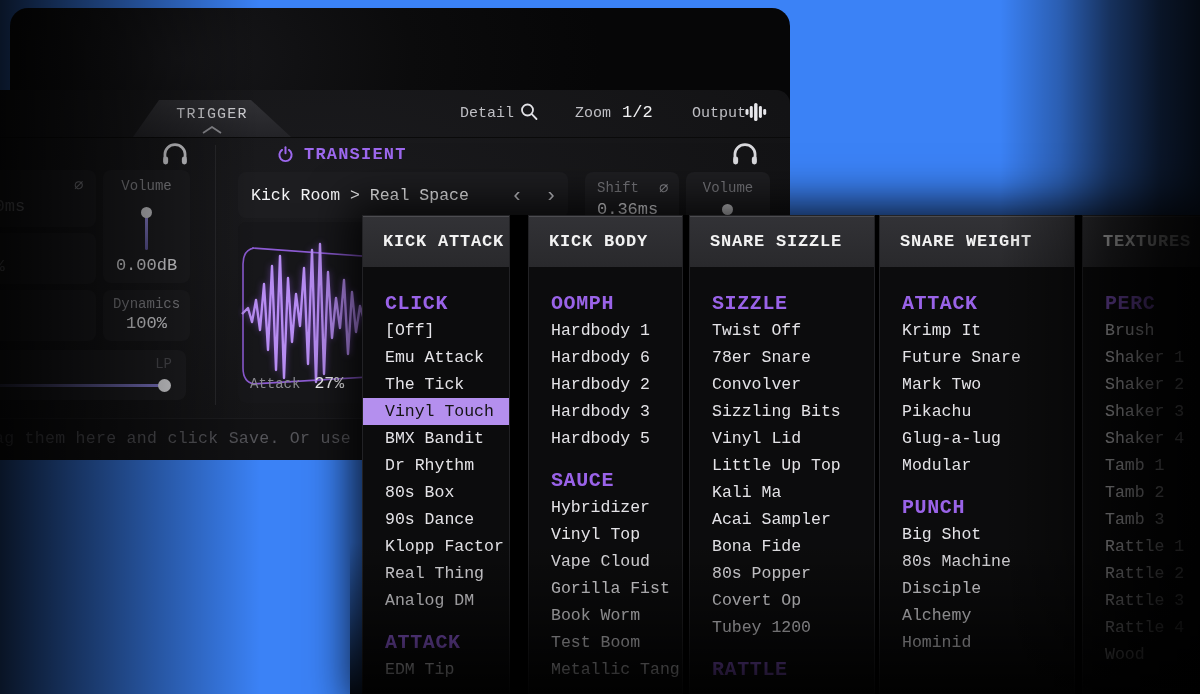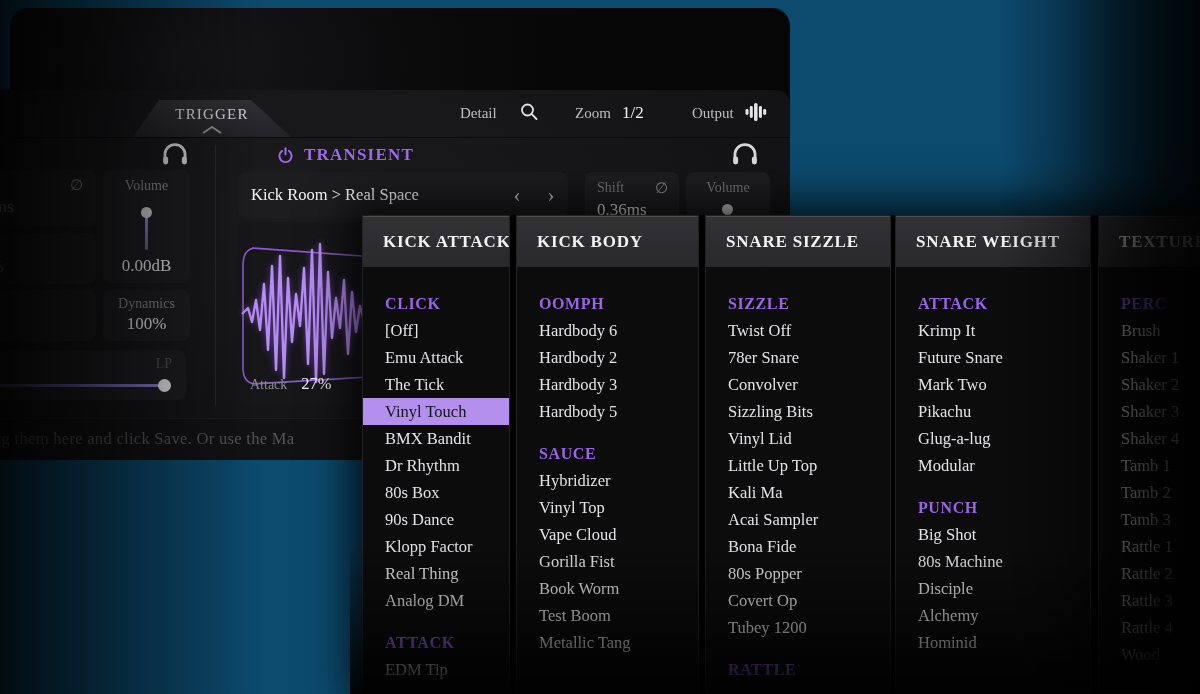--- a/index.html
+++ b/index.html
@@ -1,17 +1,17 @@
 <!DOCTYPE html>
 <html><head>
 <meta charset="utf-8">
 <style>
   html,body{margin:0;padding:0;background:#000;}
-  #stage{position:relative;width:1200px;height:694px;background:#0c4a6e;overflow:hidden;
-         font-family:Liberation Serif, serif;-webkit-font-smoothing:antialiased;}
+  #stage{position:relative;width:1200px;height:694px;background:#3b82f6;overflow:hidden;
+         font-family:Liberation Mono, monospace;-webkit-font-smoothing:antialiased;}
 
   
   .backdrop{position:absolute;left:10px;top:8px;width:780px;height:430px;border-radius:18px;
     background:radial-gradient(420px 260px at 22% 12%,#17171a 0%,#0b0b0c 55%,#060607 100%);}
 
   
   .window{position:absolute;left:-70px;top:90px;width:860px;height:370px;border-radius:14px;
     background:radial-gradient(900px 520px at 46% 34%,#1b1b1e 0%,#131315 55%,#0e0e10 100%);}
   .window-topline{position:absolute;left:0;right:0;top:47px;height:1px;background:#0a0a0a;}
 
@@ -68,21 +68,21 @@
   .footer-text{position:absolute;left:64px;top:10px;color:#55555a;font-size:16.5px;letter-spacing:.3px;}
 
   
   .dropdown{position:absolute;left:362px;top:215px;width:838px;height:479px;background:#000;
     display:flex;box-shadow:0 0 40px 12px rgba(0,0,0,.8);}
   .dd-col{background:#0c0c0d;border:1px solid #222225;box-sizing:border-box;flex:none;}
   .dd-header{height:50px;background:linear-gradient(#323236,#29292c);border-top:1px solid #4c4c50;
     color:#f2f2f2;font-weight:bold;font-size:17px;letter-spacing:.8px;line-height:50px;padding-left:20px;
     white-space:nowrap;overflow:hidden;}
   .dd-body{padding-top:23px;}
-  .dd-group-title{color:#9a63e8;font-weight:bold;font-size:16px;letter-spacing:.6px;height:27px;
+  .dd-group-title{color:#9a63e8;font-weight:bold;font-size:20px;letter-spacing:.6px;height:27px;
     line-height:27px;padding-left:22px;white-space:nowrap;}
   .dd-group-title:not(:first-child){margin-top:15px;}
   .dd-item{color:#e4e3e7;font-size:16.5px;height:27px;line-height:27px;padding-left:22px;
     white-space:nowrap;cursor:default;}
   .dd-item.selected{background:#b48fee;color:#141414;}
 
   
   .fade-left{position:absolute;left:0;top:0;width:260px;height:694px;z-index:5;pointer-events:none;
     background:linear-gradient(to right,rgba(0,0,0,.85) 0%,rgba(0,0,0,.5) 42%,rgba(0,0,0,0) 100%);}
   .fade-bottom{position:absolute;left:350px;top:460px;right:0;bottom:0;z-index:8;pointer-events:none;
@@ -228,24 +228,25 @@
           <div class="dd-item">Dr Rhythm</div>
           <div class="dd-item">80s Box</div>
           <div class="dd-item">90s Dance</div>
           <div class="dd-item">Klopp Factor</div>
           <div class="dd-item">Real Thing</div>
           <div class="dd-item">Analog DM</div>
           <div class="dd-group-title">ATTACK</div>
           <div class="dd-item">EDM Tip</div>
         </div>
       </div>
-      <div class="dd-col" style="width: 183px; margin-right: 6px;">
+      <div class="dd-col" style="width: 155px; margin-right: 6px; margin-left: 12px;">
         <div class="dd-header">KICK BODY</div>
         <div class="dd-body">
           <div class="dd-group-title">OOMPH</div>
+          <div class="dd-item">Hardbody 1</div>
           <div class="dd-item">Hardbody 6</div>
           <div class="dd-item">Hardbody 2</div>
           <div class="dd-item">Hardbody 3</div>
           <div class="dd-item">Hardbody 5</div>
           <div class="dd-group-title">SAUCE</div>
           <div class="dd-item">Hybridizer</div>
           <div class="dd-item">Vinyl Top</div>
           <div class="dd-item">Vape Cloud</div>
           <div class="dd-item">Gorilla Fist</div>
           <div class="dd-item">Book Worm</div>

